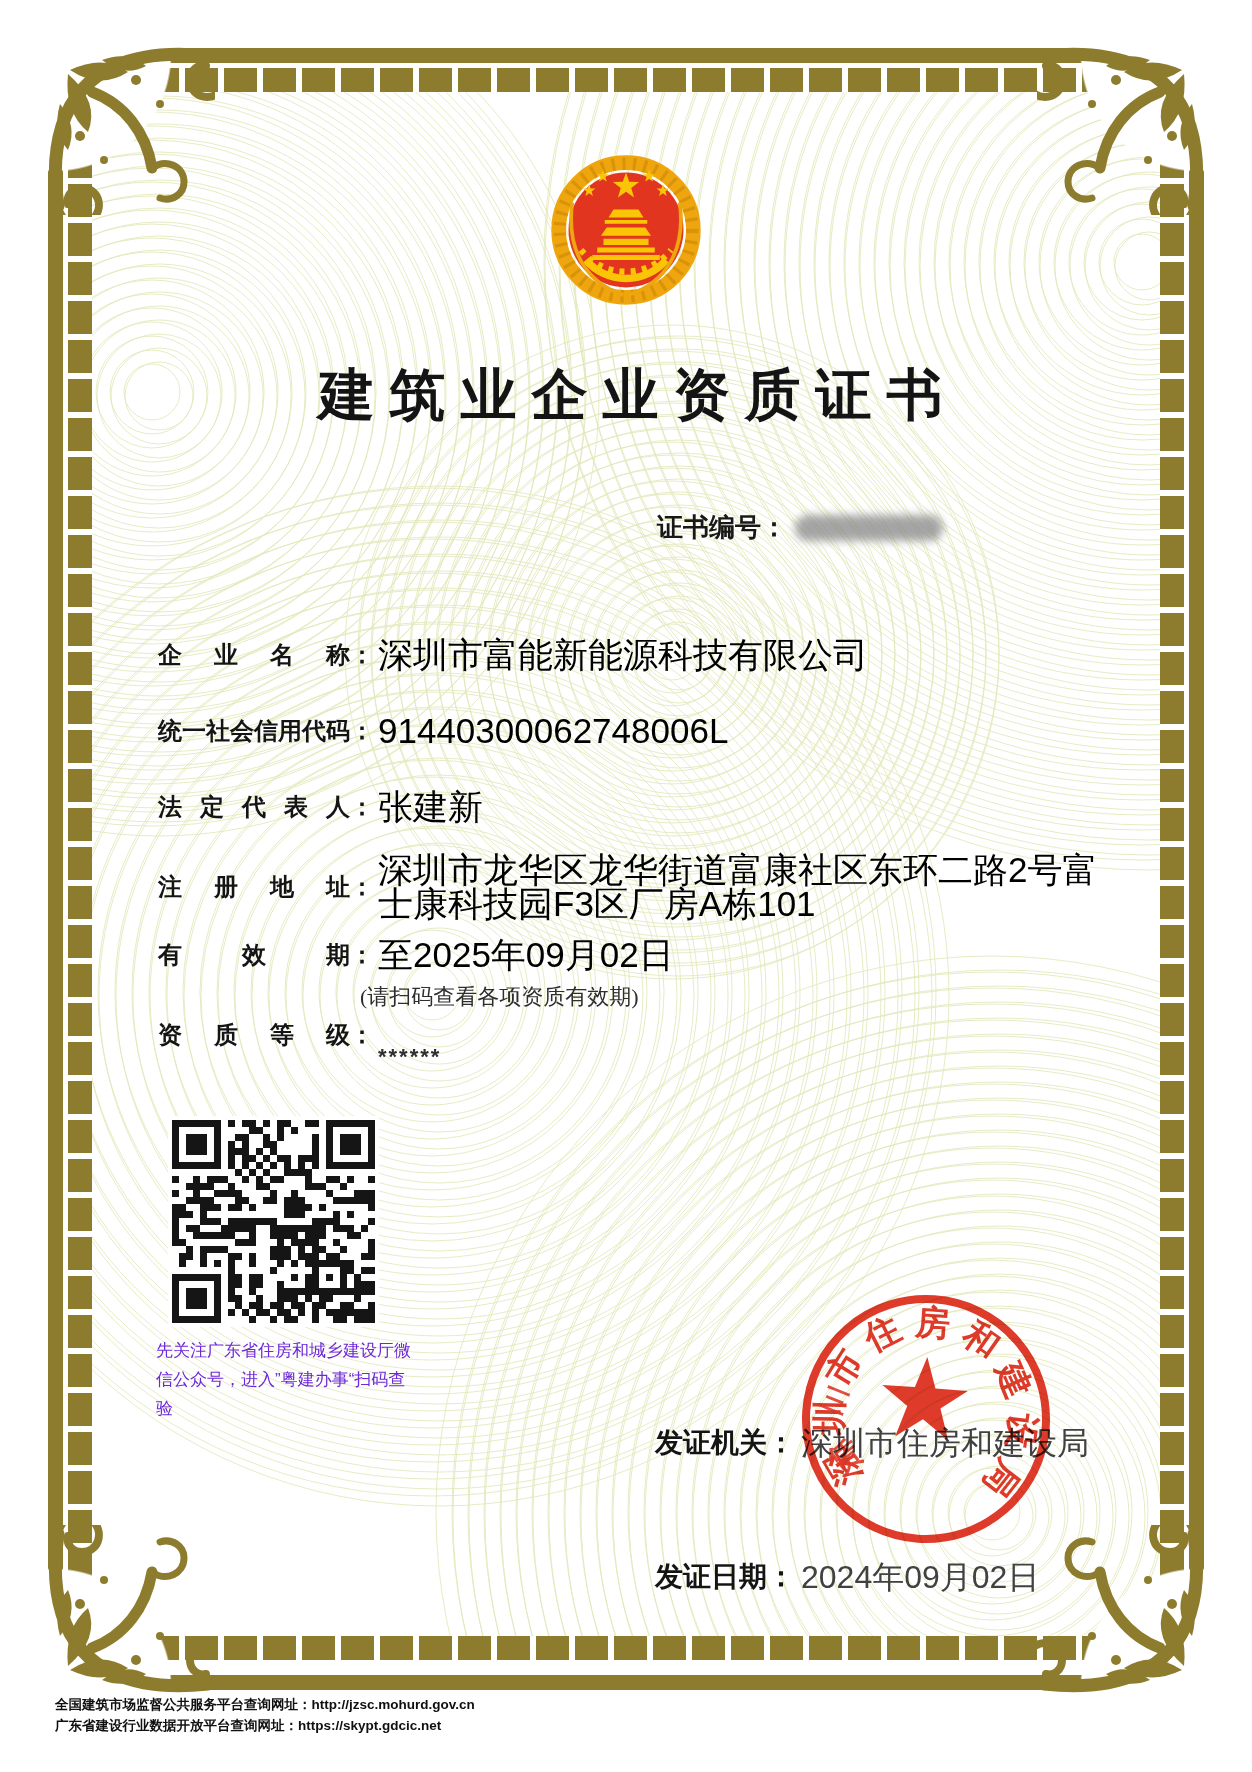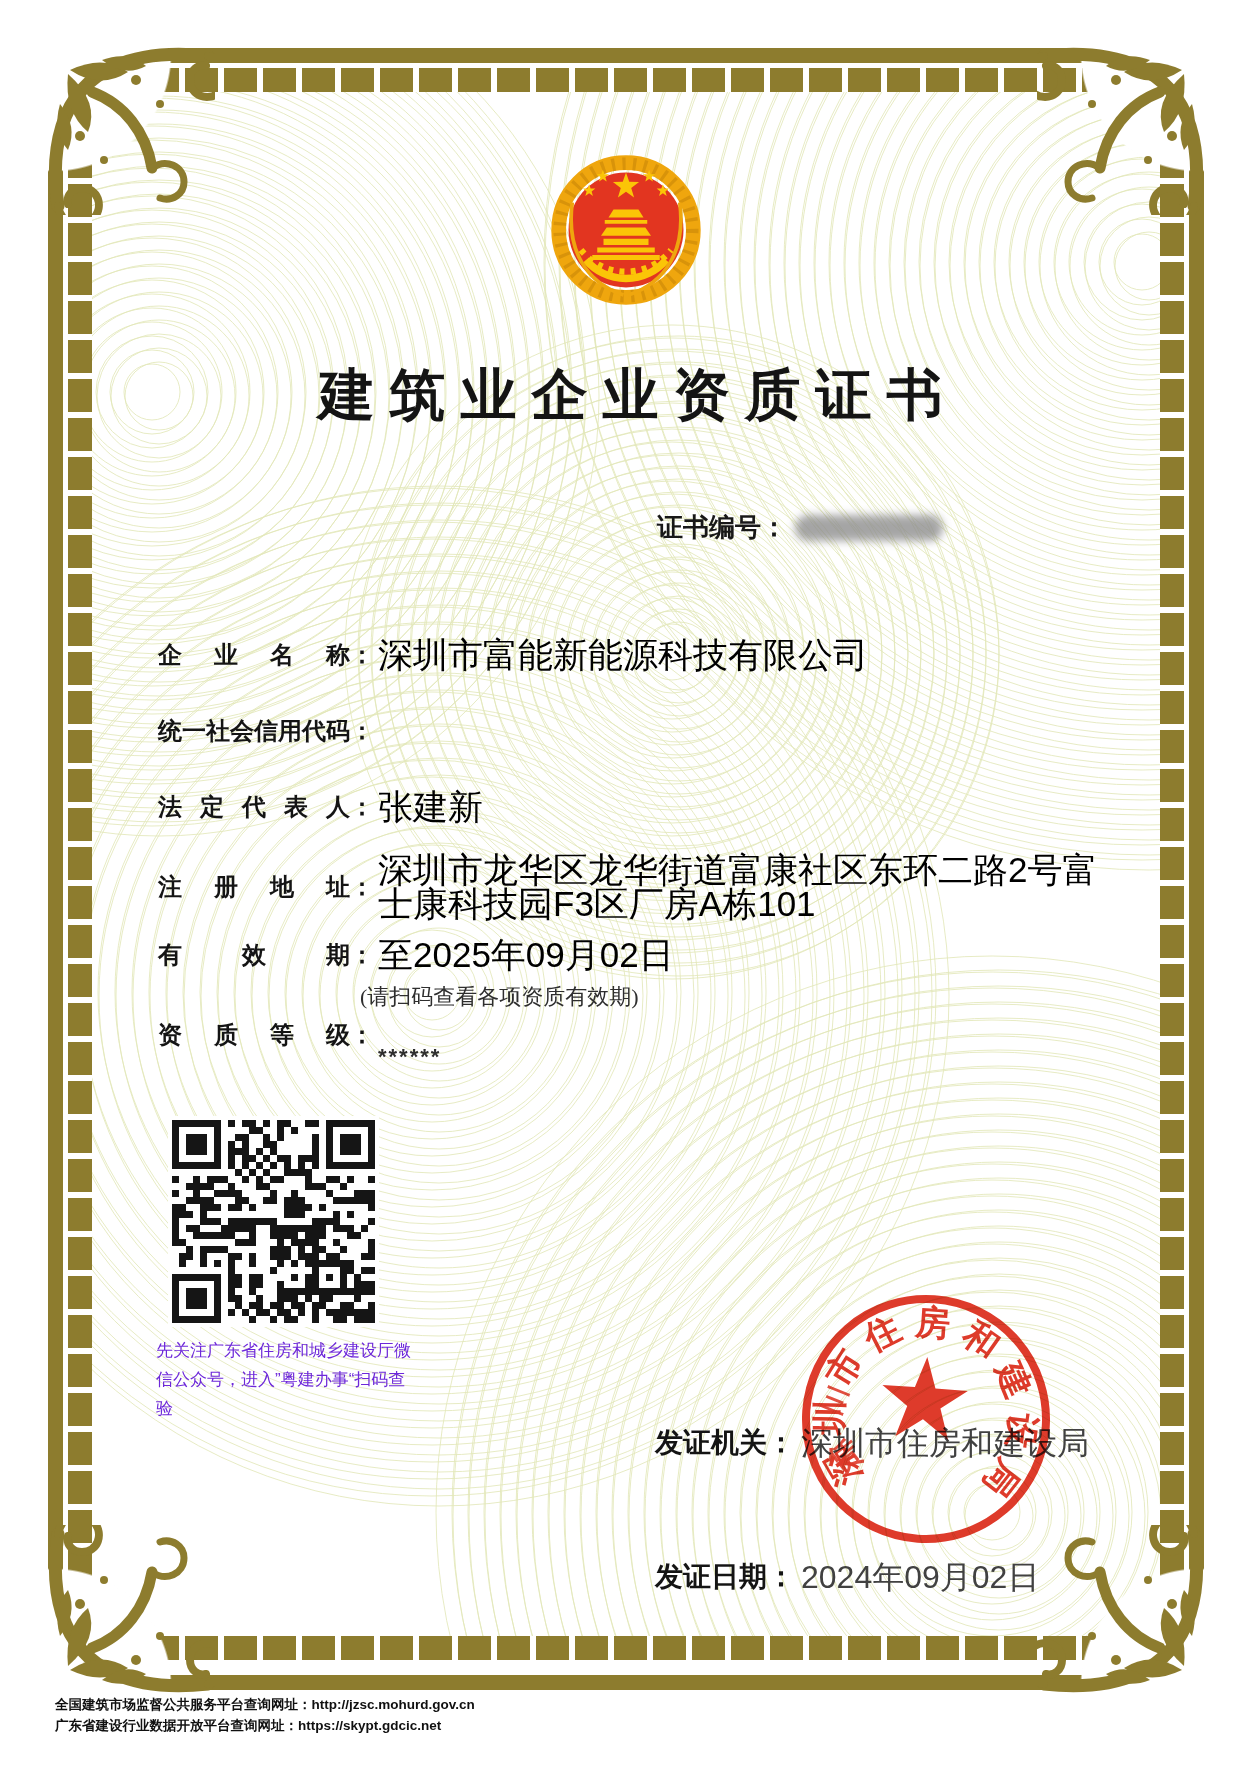--- a/index.html
+++ b/index.html
@@ -509,20 +509,21 @@
         <span>统</span>
         <span>一</span>
         <span>社</span>
         <span>会</span>
         <span>信</span>
         <span>用</span>
         <span>代</span>
         <span>码</span>
       </span>
       <span class="fcolon">：</span>
+    <span class="fvalue">91440300062748006L</span>
   </div>
   <div class="row" style="top:790px">
     <span class="flabel char-justify">
         <span>法</span>
         <span>定</span>
         <span>代</span>
         <span>表</span>
         <span>人</span>
       </span>
       <span class="fcolon">：</span>

